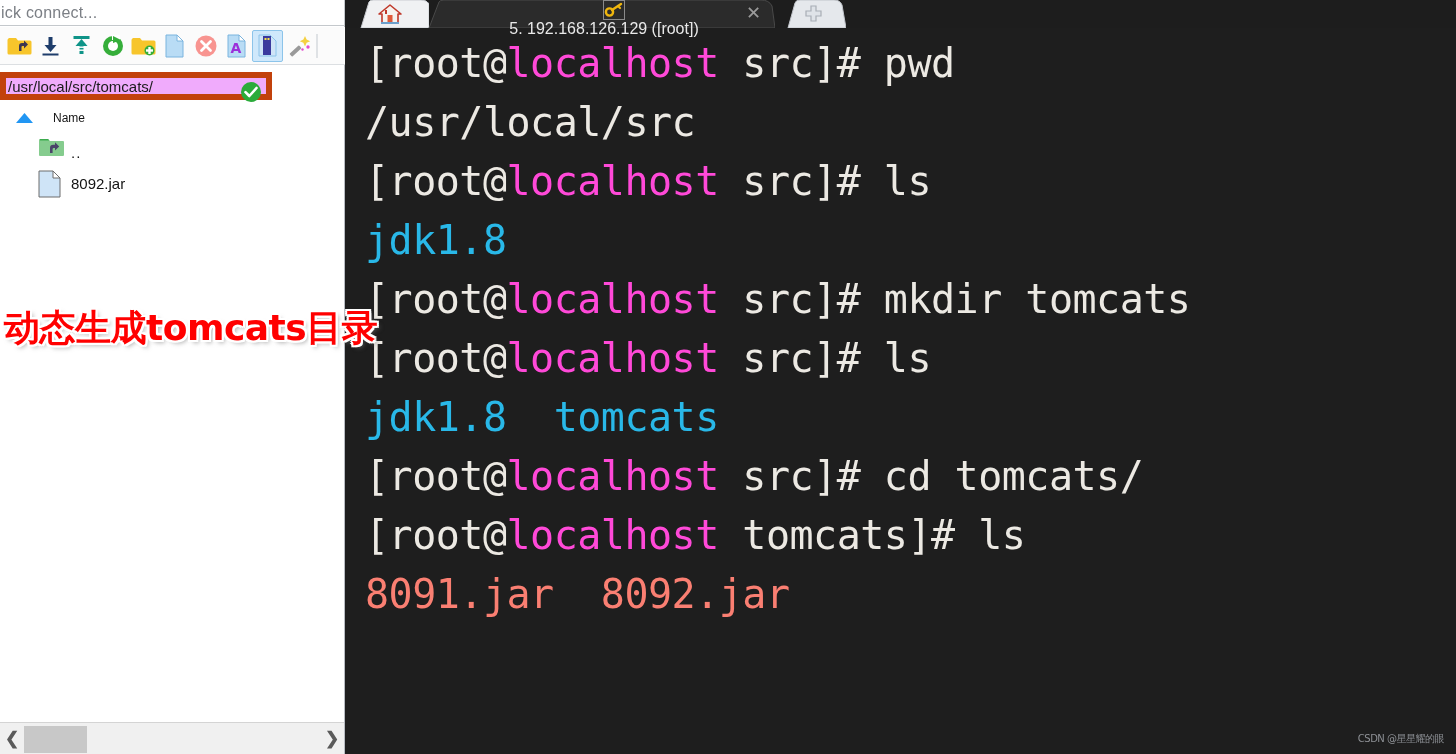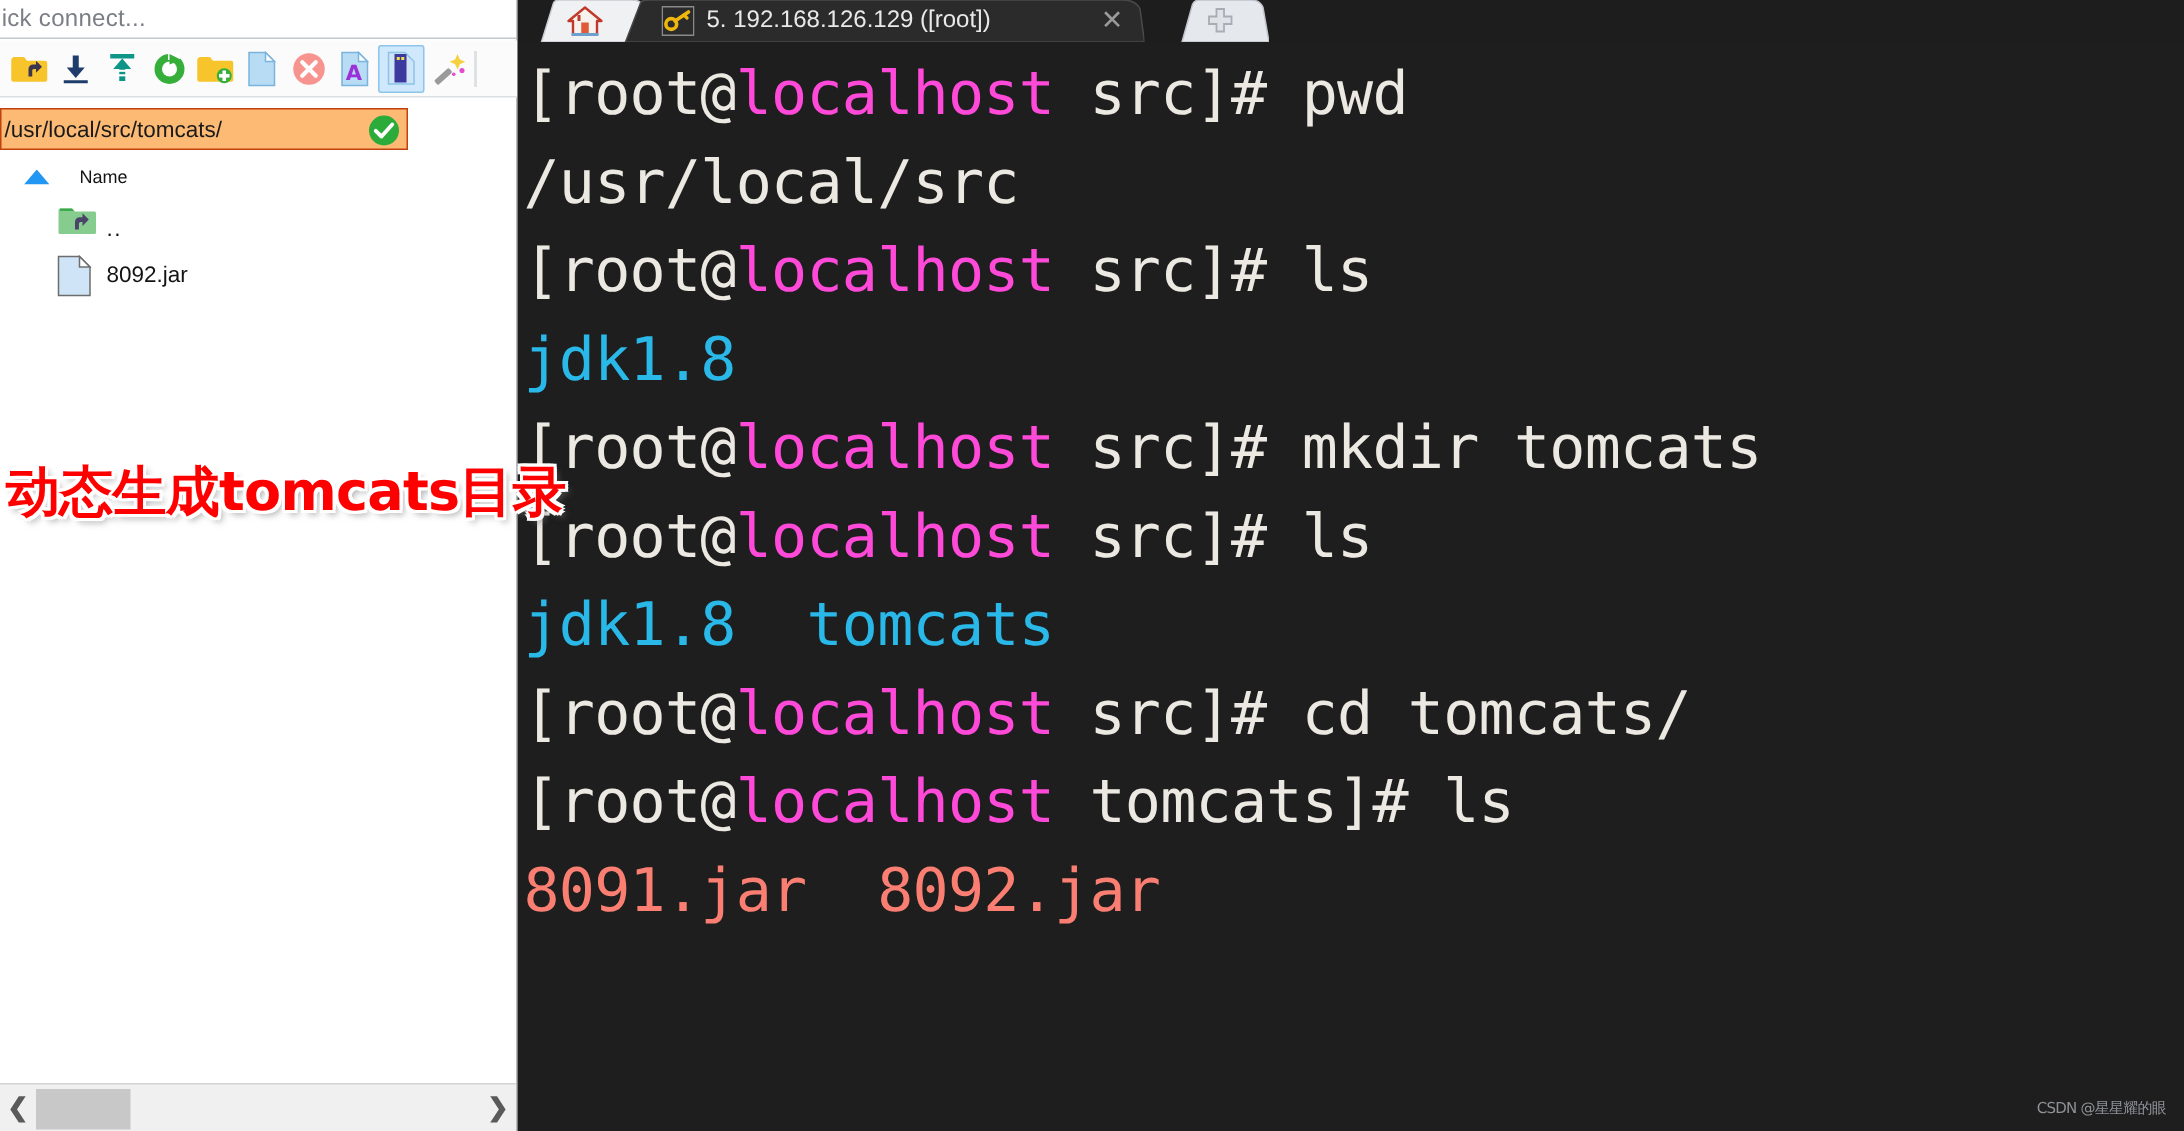--- a/index.html
+++ b/index.html
@@ -53,22 +53,22 @@
   .tb-btn.sel {
     background: #cfe8fb;
     border: 1px solid #8cc4ea;
     border-radius: 2px;
   }
   .tb-sep { width: 2px; height: 24px; background: #dfe2e5; margin: 0 2px; }
 
   .path-bar {
     position: absolute; left: 0; top: 72px;
     width: 272px; height: 28px;
-    background: #fdba74;
-    border: 1px solid #c2410c;
+    background: #f0abfc;
+    border: 6px solid #c2410c;
     display: flex; align-items: center;
   }
   .path-text {
     font-size: 15px; color: #1a1a1a;
     padding-left: 2px;
     white-space: nowrap;
   }
   .path-ok {
     position: absolute; right: 4px; top: 3px;
     width: 22px; height: 22px;
@@ -162,40 +162,40 @@
     position: absolute; top: 0; height: 28px;
     display: flex; align-items: center;
   }
   .tab-shape {
     position: absolute; left: 0; top: 0;
     width: 100%; height: 100%;
   }
   .tab-inner { position: relative; display: flex; align-items: center; z-index: 2; }
 
   #tab-home { left: 8px; width: 76px; }
-  #tab-session { left: 68px; width: 350px; }
+  #tab-session { left: 80px; width: 350px; flex-direction: column; }
   #tab-new { left: 437px; width: 64px; }
 
   .tab-title {
     font-size: 16px; color: #e9e9e9;
     white-space: nowrap;
     margin-left: 8px;
   }
   .tab-close {
     position: absolute; right: 14px; top: 4px;
     font-size: 18px; color: #9a9a9a;
     line-height: 18px;
   }
 
   .terminal {
     position: absolute; left: 0; top: 28px;
     width: 1111px; height: 726px;
     background: #1e1e1e;
     overflow: hidden;
-    padding: 6px 0 0 4px;
+    padding: 6px 0 0 20px;
   }
   .term-line {
     font-family: "DejaVu Sans Mono", monospace;
     font-size: 40px;
     line-height: 59px;
     color: #e8e8e3;
     white-space: pre;
     letter-spacing: -0.5px;
   }
   .c-host { color: #ff49d8; }

